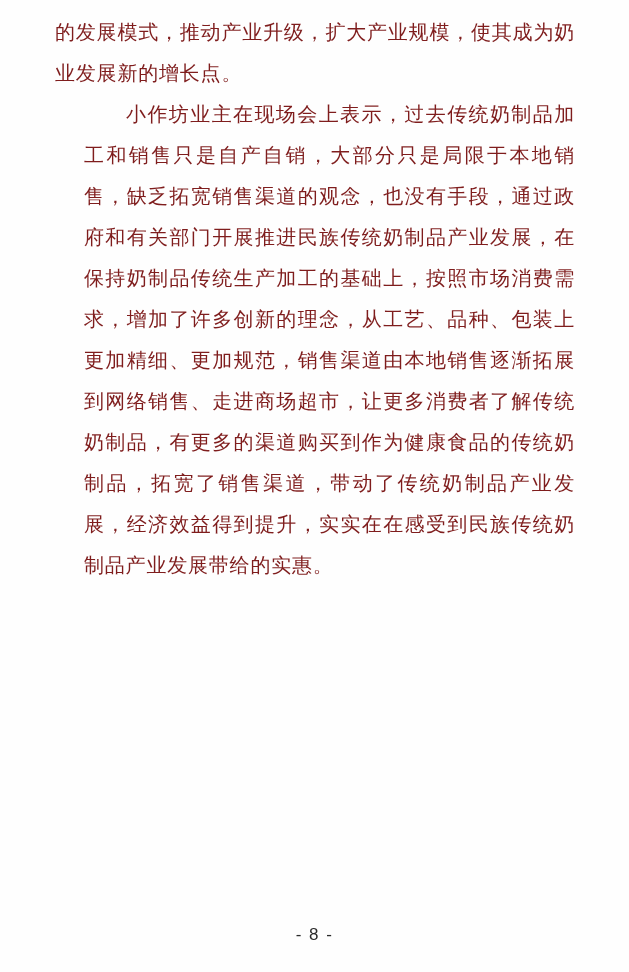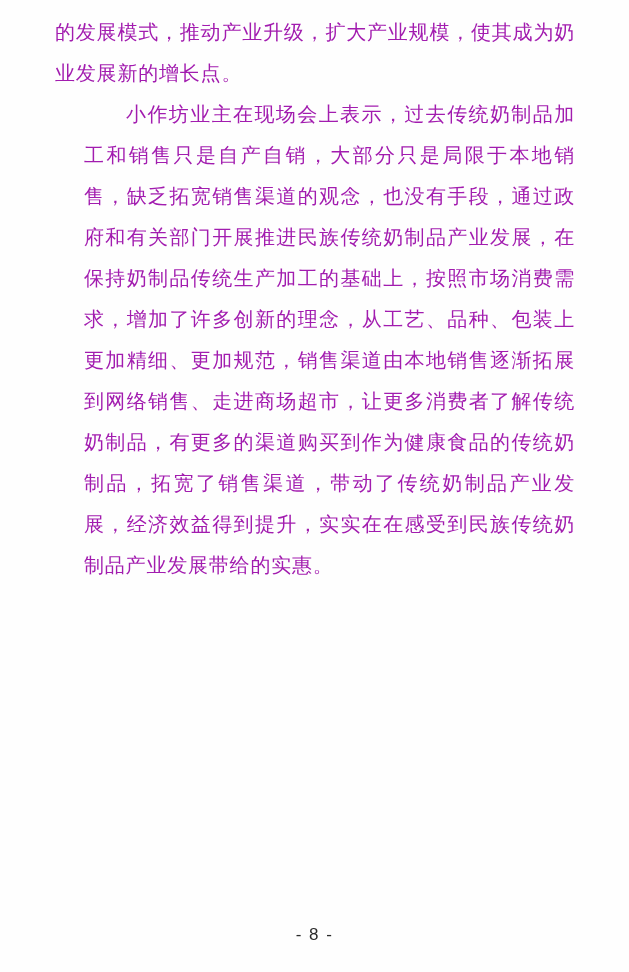--- a/index.html
+++ b/index.html
@@ -22,21 +22,21 @@
     height: 972px;
     box-sizing: border-box;
     padding: 12px 54px 0 55px;
     background: #fefefe;
   }
   p.para {
     margin: 0;
     font-size: 20px;
     line-height: 41px;
     letter-spacing: 0.8px;
-    color: #a21caf;
+    color: #7f1d1d;
     text-align: justify;
     text-justify: inter-character;
     word-break: break-all;
   }
   p.para.indent {
     text-indent: 42px;
     margin-left: 29px;
   }
   .page-number {
     position: absolute;

